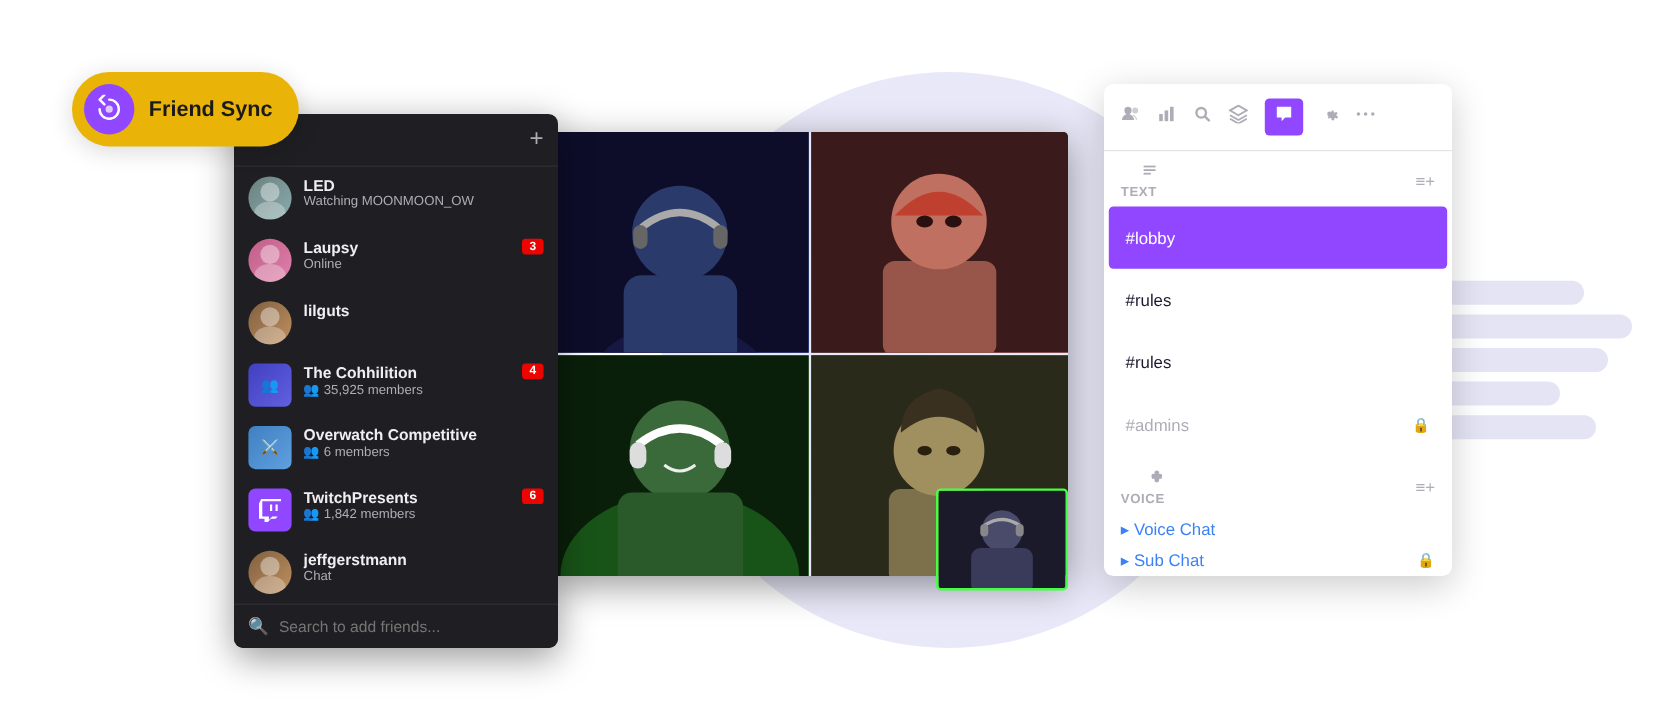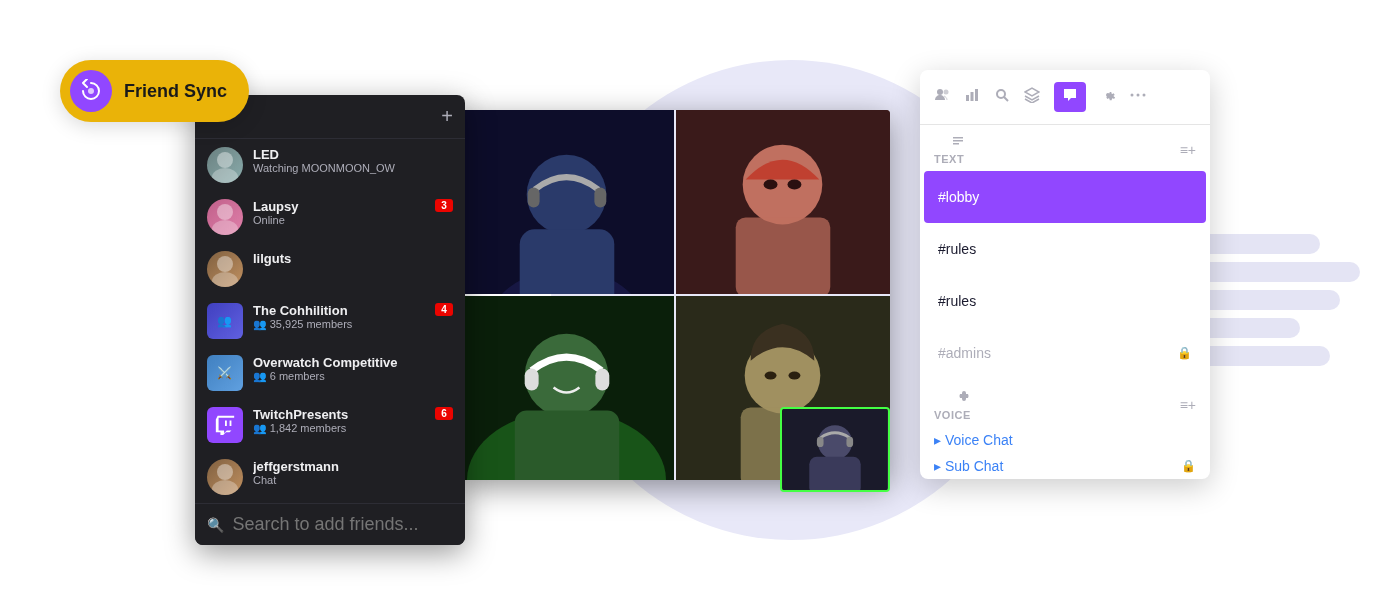--- a/index.html
+++ b/index.html
@@ -138,21 +138,21 @@
       gap: 8px;
       padding: 10px 12px;
       border-top: 1px solid #2d2d35;
       background: #1f1f23;
     }
     .search-bar input {
       background: transparent;
       border: none;
       outline: none;
       color: #bef264;
-      font-size: 18px;
+      font-size: 13px;
       flex: 1;
     }
     .search-icon-small { color: #adadb8; font-size: 14px; }
 
     
     .video-grid {
       position: absolute;
       top: 110px;
       left: 460px;
       width: 430px;

